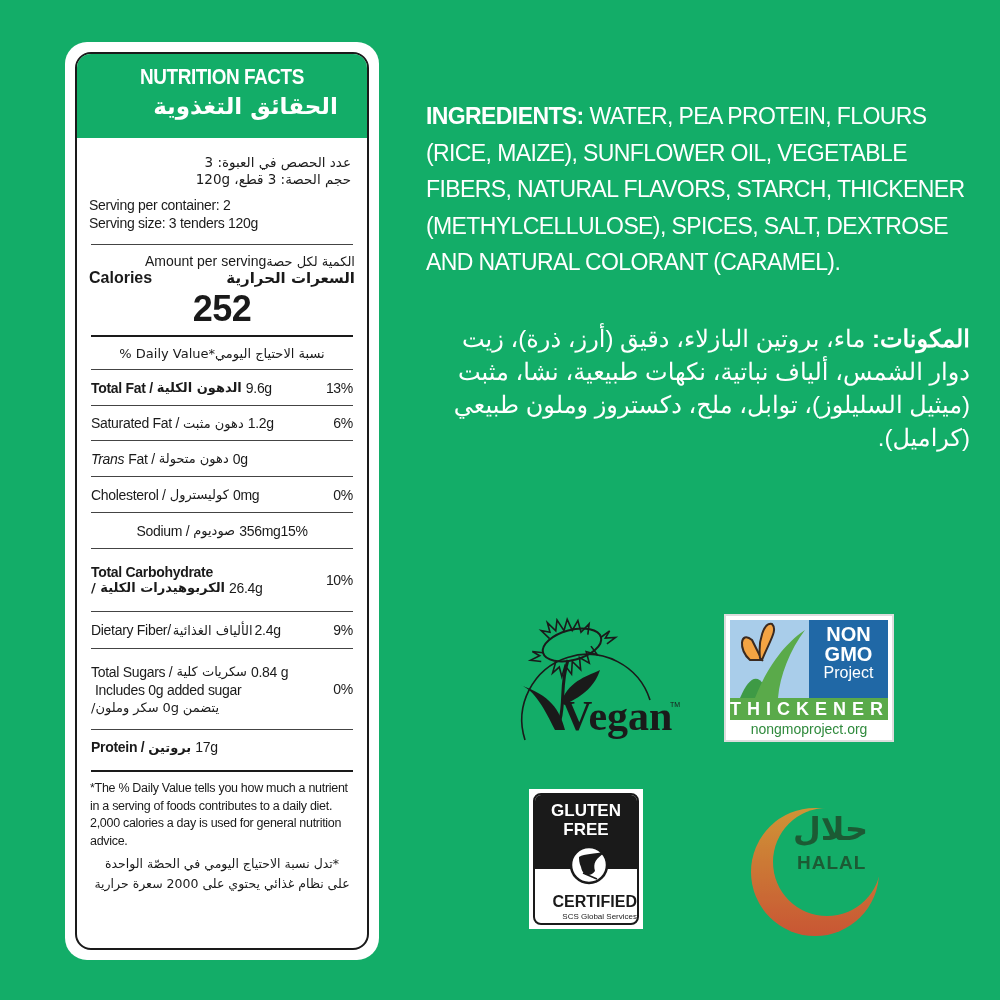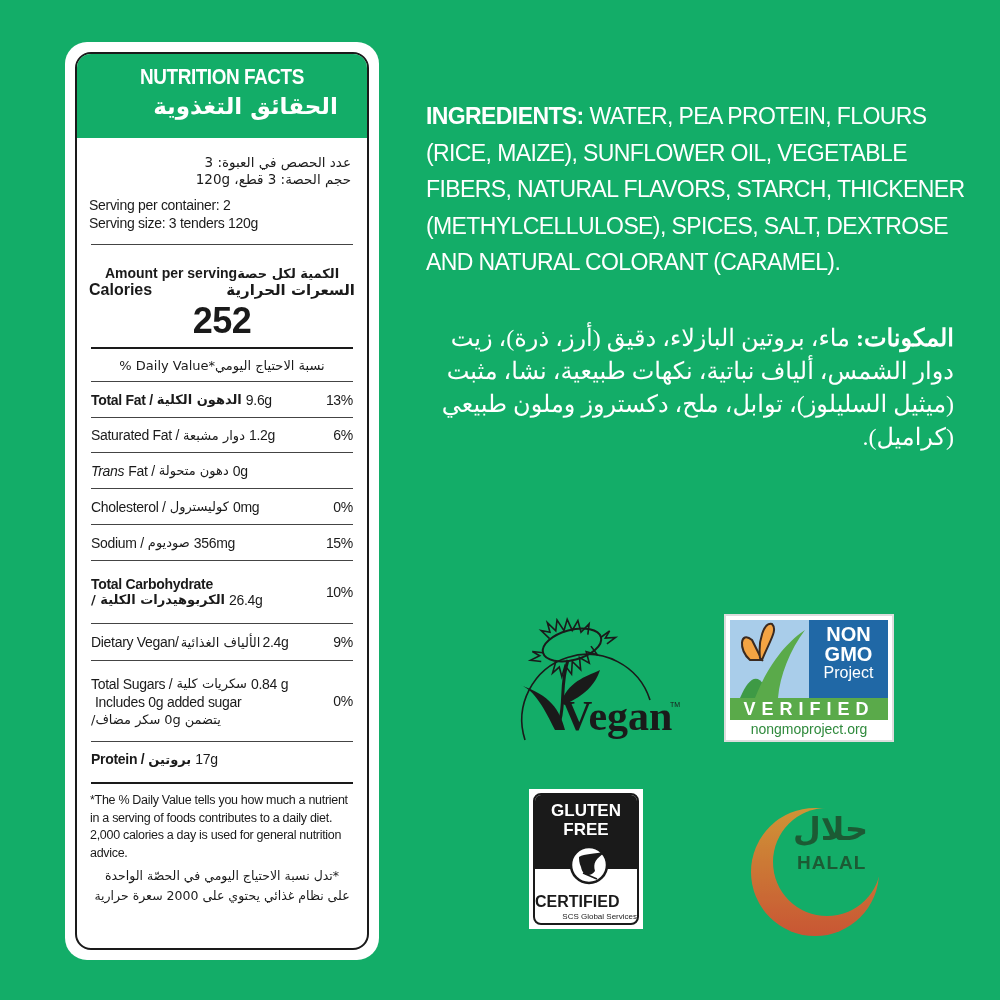--- a/index.html
+++ b/index.html
@@ -31,21 +31,21 @@
   .nf-title-ar {
     font-family: "DejaVu Sans", sans-serif; font-weight: bold; font-size: 23px;
     line-height: 32px; display: block; direction: rtl; margin-left: 47px;
   }
   .nf-body { padding: 0 12px 0 12px; }
   .ar { direction: rtl; font-family: "DejaVu Sans", sans-serif; }
   .serv-ar { margin-top: 16px; font-size: 13.5px; line-height: 17px; text-align: right; padding-right: 4px; }
   .serv-en { margin-top: 8px; font-size: 14px; line-height: 18px; font-family: "Liberation Sans", sans-serif; letter-spacing: -0.3px; }
   .line-thin { height: 1px; background: #444; margin: 0 2px; }
   .line-thick { height: 2px; background: #1a1a1a; margin: 0 2px; }
-  .amount-row { display: flex; justify-content: center; align-items: baseline; margin-top: 20px; font-size: 14px; font-weight: bold; }
+  .amount-row { display: flex; justify-content: flex-end; align-items: baseline; margin-top: 8px; font-size: 14px; }
   .amount-row .ar { font-size: 13px; }
   .cal-row { display: flex; justify-content: space-between; align-items: baseline; margin-top: 0px; }
   .cal-row .en { font-weight: bold; font-size: 16px; }
   .cal-row .ar { font-weight: bold; font-size: 15px; }
   .cal-value { text-align: center; font-weight: bold; font-size: 36px; line-height: 40px; letter-spacing: -0.5px; margin: 2px 0 6px 0; }
   .dv-header { text-align: center; font-size: 13px; padding: 9px 0 8px 0; }
   .nrow {
     display: flex; justify-content: space-between; align-items: center;
     font-size: 14px; padding: 0 2px; letter-spacing: -0.3px;
   }
@@ -58,43 +58,43 @@
   .foot-ar { font-size: 12.5px; line-height: 20px; text-align: center; margin-top: 4px; }
 
   
   .ingr-en {
     position: absolute; left: 426px; top: 98px; width: 540px;
     color: #fff; font-size: 23px; line-height: 36.5px; letter-spacing: -0.6px;
     font-family: "Liberation Sans", sans-serif;
   }
   .ingr-en .label { font-weight: bold; }
   .ingr-ar {
-    position: absolute; left: 424px; top: 322px; width: 530px;
+    position: absolute; left: 440px; top: 322px; width: 530px;
     color: #fff; font-size: 24px; line-height: 33px; direction: rtl; text-align: right;
-    font-family: Liberation Serif, serif;
+    font-family: Liberation Sans, sans-serif;
   }
   .ingr-ar .label { font-weight: bold; }
 
   
   .badge { position: absolute; }
   .vegan { left: 490px; top: 590px; width: 200px; height: 180px; }
   .nongmo { left: 724px; top: 614px; width: 170px; height: 128px; background: #fff; border: 2px solid #ddd; }
   .nongmo .top { position: absolute; left: 4px; top: 4px; width: 158px; height: 78px; }
   .nongmo .sky { position: absolute; left: 0; top: 0; width: 79px; height: 78px; background: #a9cdea; }
   .nongmo .blue { position: absolute; left: 79px; top: 0; width: 79px; height: 78px; background: #2068a6; color: #fff; text-align: center; font-weight: bold; }
   .nongmo .blue .l1 { font-size: 20px; line-height: 20px; margin-top: 4px; }
   .nongmo .blue .l2 { font-size: 20px; line-height: 20px; }
   .nongmo .blue .l3 { font-size: 16px; line-height: 18px; font-weight: normal; text-align: center; }
   .nongmo .verified { position: absolute; left: 4px; top: 82px; width: 158px; height: 22px; background: #5aaa4a; color: #fff; font-weight: bold; font-size: 18px; letter-spacing: 6px; text-align: center; line-height: 22px; }
   .nongmo .url { position: absolute; left: 0; top: 104px; width: 166px; text-align: center; color: #2f8a3c; font-size: 14px; line-height: 18px; }
   .gluten { left: 529px; top: 789px; width: 114px; height: 140px; background: #fff; padding: 4px; }
   .gluten .frame { position: relative; width: 100%; height: 100%; border-radius: 8px; overflow: hidden; border: 2px solid #1a1a1a; }
   .gluten .dark { position: absolute; left: 0; top: 0; width: 100%; height: 58%; background: #1a1a1a; }
   .gluten .gt1 { position: absolute; top: 6px; width: 100%; text-align: center; color: #fff; font-weight: bold; font-size: 17px; line-height: 19px; }
-  .gluten .cert { position: absolute; top: 98px; width: 100%; text-align: left; font-weight: bold; font-size: 16px; color: #1a1a1a; }
+  .gluten .cert { position: absolute; top: 98px; width: 100%; text-align: right; font-weight: bold; font-size: 16px; color: #1a1a1a; }
   .gluten .scs { position: absolute; top: 117px; width: 100%; text-align: right; font-size: 8px; color: #1a1a1a; }
   .gluten .bird { position: absolute; left: 34px; top: 48px; }
   .halal { left: 735px; top: 790px; width: 160px; height: 150px; }
   .halal .ar-text { position: absolute; left: 58px; top: 20px; color: #1c5a34; font-size: 32px; font-weight: bold; font-family: "DejaVu Sans", sans-serif; direction: rtl; }
   .halal .en-text { position: absolute; left: 62px; top: 62px; color: #1c5a34; font-size: 19px; font-weight: bold; letter-spacing: 1px; }
 </style>
 </head>
 <body>
 
 <div class="card-outer">
@@ -136,21 +136,21 @@
           <span class="ar bold">الدهون الكلية</span>
           <span>9.6g</span>
         </div>
         <span class="pct">13%</span>
       </div>
       <div class="line-thin"></div>
 
       <div class="nrow" style="height:34px;">
         <div class="left">
           <span>Saturated Fat /</span>
-          <span class="ar">دوار مشبعة</span>
+          <span class="ar">دهون مثبت</span>
           <span>1.2g</span>
         </div>
         <span class="pct">6%</span>
       </div>
       <div class="line-thin"></div>
 
       <div class="nrow" style="height:35px;">
         <div class="left">
           <span class="ital">Trans</span>
           <span>Fat /</span>
@@ -164,21 +164,21 @@
       <div class="nrow" style="height:35px;">
         <div class="left">
           <span>Cholesterol /</span>
           <span class="ar">كوليسترول</span>
           <span>0mg</span>
         </div>
         <span class="pct">0%</span>
       </div>
       <div class="line-thin"></div>
 
-      <div class="nrow" style="height:35px;">
+      <div class="nrow" style="height:35px;justify-content:center;">
         <div class="left">
           <span>Sodium /</span>
           <span class="ar">صوديوم</span>
           <span>356mg</span>
         </div>
         <span class="pct">15%</span>
       </div>
       <div class="line-thin"></div>
 
       <div class="nrow" style="height:62px;">
@@ -188,37 +188,37 @@
             <span>26.4g</span>
             <span class="ar bold">الكربوهيدرات الكلية /</span>
           </span>
         </div>
         <span class="pct">10%</span>
       </div>
       <div class="line-thin"></div>
 
       <div class="nrow" style="height:36px;">
         <div class="left" style="gap:2px;">
-          <span>Dietary Vegan/</span>
+          <span>Dietary Fiber/</span>
           <span class="ar">الألياف الغذائية</span>
           <span>2.4g</span>
         </div>
         <span class="pct">9%</span>
       </div>
       <div class="line-thin"></div>
 
       <div class="nrow" style="height:80px;">
         <div class="left" style="flex-direction:column; align-items:flex-start; gap:2px;">
           <span style="display:flex; gap:4px;">
             <span>Total Sugars /</span>
             <span class="ar">سكريات كلية</span>
             <span>0.84 g</span>
           </span>
           <span style="padding-left:4px;">Includes 0g added sugar</span>
-          <span class="ar" style="font-size:13px;">يتضمن 0g سكر مضاف/</span>
+          <span class="ar" style="font-size:13px;">يتضمن 0g سكر وملون/</span>
         </div>
         <span class="pct">0%</span>
       </div>
       <div class="line-thin"></div>
 
       <div class="nrow" style="height:34px;">
         <div class="left">
           <span class="bold">Protein /</span>
           <span class="ar bold">بروتين</span>
           <span>17g</span>
@@ -272,21 +272,21 @@
         <path d="M22 20 C 10 10, 8 30, 20 40 L 32 40 Z" fill="#f4a443" stroke="#3a2a20" stroke-width="2"></path>
         <path d="M32 40 C 40 20, 48 10, 42 4 C 34 2, 28 20, 30 38 Z" fill="#f4a443" stroke="#3a2a20" stroke-width="2"></path>
       </svg>
     </div>
     <div class="blue">
       <div class="l1">NON</div>
       <div class="l2">GMO</div>
       <div class="l3">Project</div>
     </div>
   </div>
-  <div class="verified">VERIFIED</div>
+  <div class="verified">THICKENER</div>
   <div class="url">nongmoproject.org</div>
 </div>
 
 <div class="badge gluten">
   <div class="frame">
     <div class="dark"></div>
     <div class="gt1">
       <div>GLUTEN</div>
       <div>FREE</div>
     </div>

